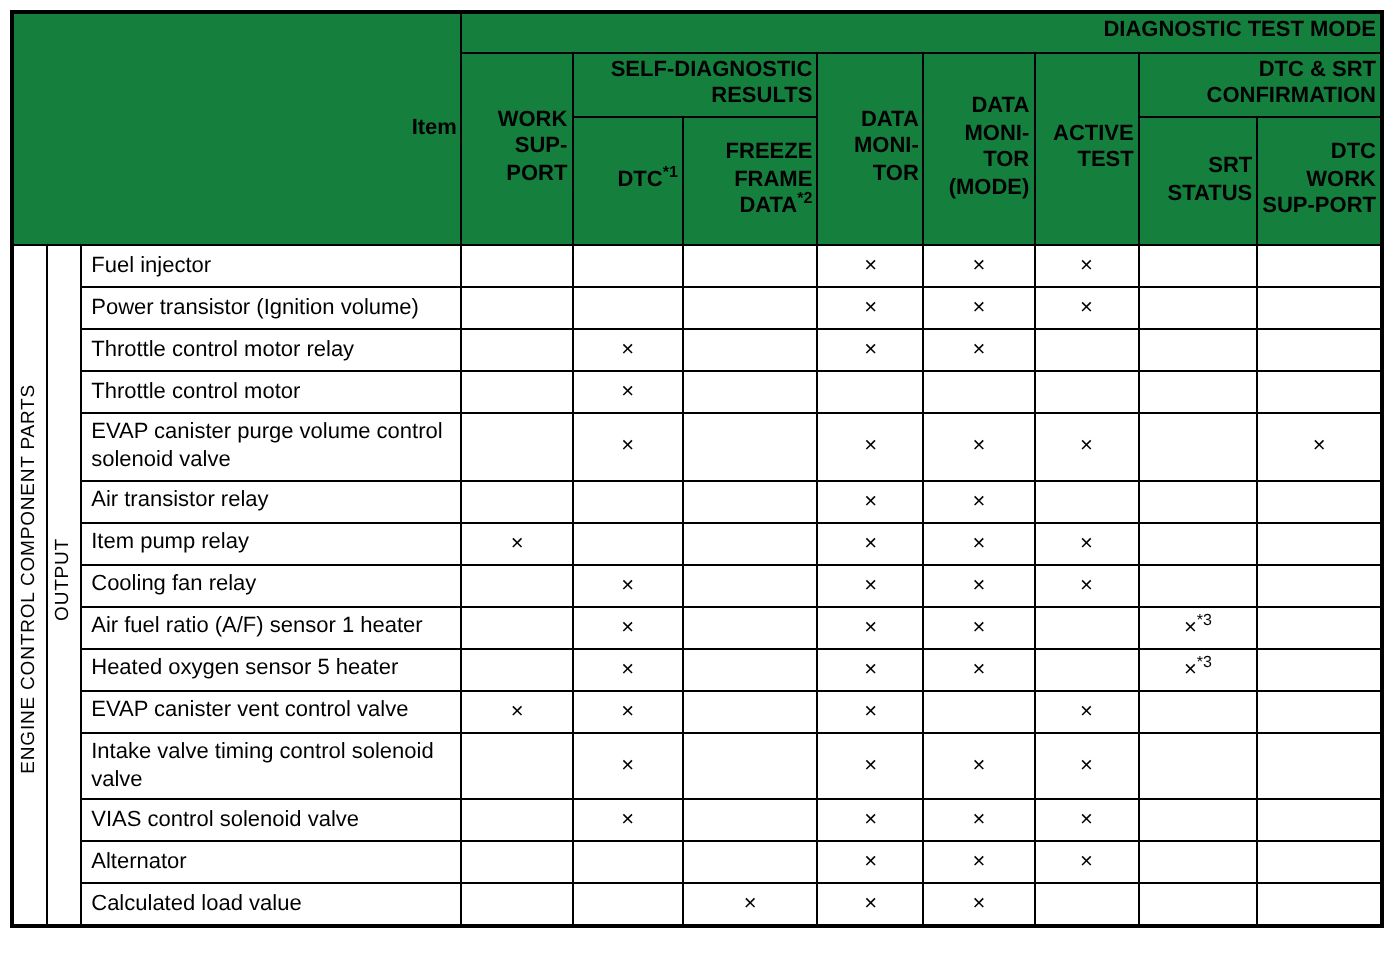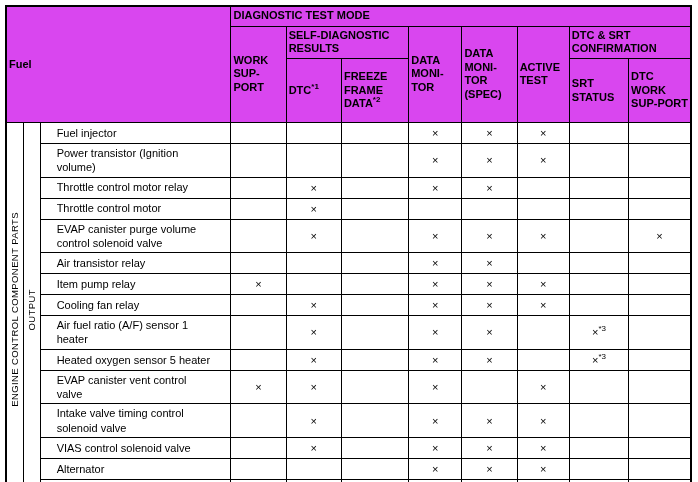--- a/index.html
+++ b/index.html
@@ -23,35 +23,35 @@
     border: 2px solid #000;
   }
   .diag-table th, .diag-table td {
     border: 1px solid #000;
     overflow: hidden;
   }
   .diag-table th {
     font-weight: bold;
     font-size: 11px;
     line-height: 1.25;
-    text-align: left;
+    text-align: right;
     vertical-align: middle;
     padding: 2px 2px;
-    background: #d946ef;
+    background: #15803d;
   }
   thead tr.h1 { height: 20px; }
   thead tr.h2 { height: 32px; }
   thead tr.h3 { height: 64px; }
   tbody tr { height: 21px; }
   td.item-label {
     font-size: 11px;
     line-height: 1.3;
     text-align: left;
     vertical-align: middle;
-    padding: 2px 16px;
+    padding: 2px 5px;
   }
   td.mark {
     font-size: 11px;
     text-align: center;
     vertical-align: middle;
     padding: 0;
   }
   td.vstrip {
     padding: 0;
     text-align: center;
@@ -80,28 +80,28 @@
         <col style="width:55px">
         <col style="width:67px">
       <col style="width:53px">
         <col style="width:55px">
         <col style="width:52px">
       <col style="width:59px">
         <col style="width:62px">
     </colgroup>
     <thead>
       <tr class="h1">
-        <th colspan="3" rowspan="3" class="item-head">Fuel</th>
+        <th colspan="3" rowspan="3" class="item-head">Item</th>
         <th colspan="8">DIAGNOSTIC TEST MODE</th>
       </tr>
       <tr class="h2">
         <th rowspan="2">WORK SUP-PORT</th>
         <th colspan="2">SELF-DIAGNOSTIC RESULTS</th>
         <th rowspan="2">DATA MONI-TOR</th>
-        <th rowspan="2">DATA MONI-TOR (SPEC)</th>
+        <th rowspan="2">DATA MONI-TOR (MODE)</th>
         <th rowspan="2">ACTIVE TEST</th>
         <th colspan="2">DTC &amp; SRT CONFIRMATION</th>
       </tr>
       <tr class="h3">
         <th>DTC<sup>*1</sup></th>
         <th>FREEZE FRAME DATA<sup>*2</sup></th>
         <th>SRT STATUS</th>
         <th>DTC WORK SUP-PORT</th>
       </tr>
     </thead>

